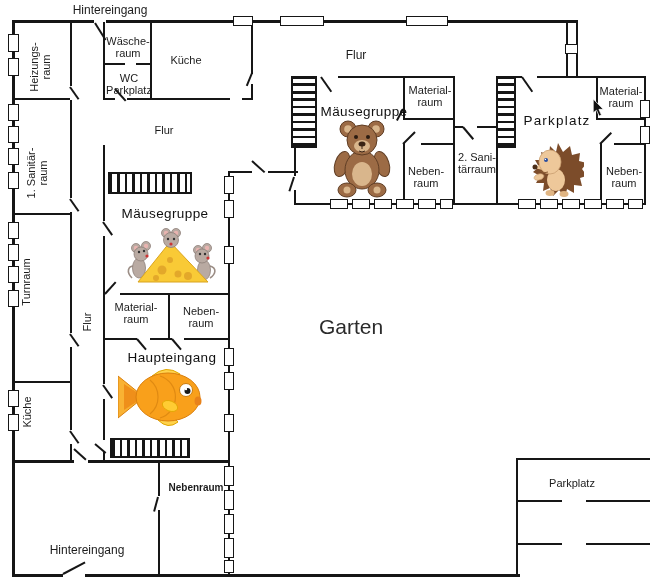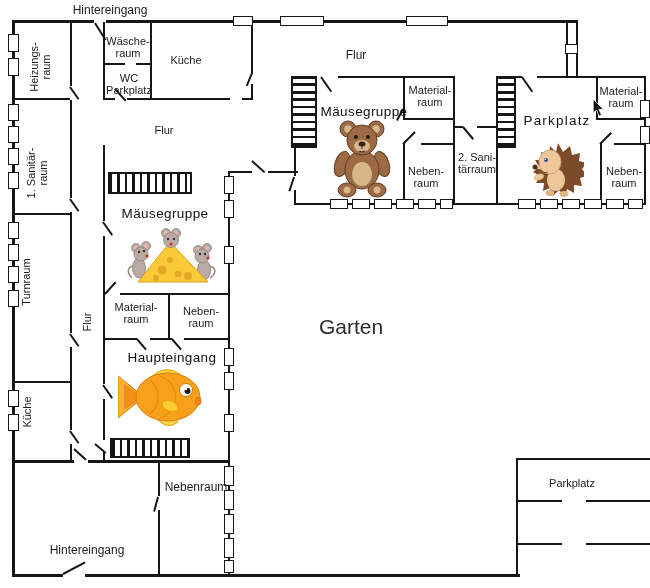--- a/index.html
+++ b/index.html
@@ -9,21 +9,21 @@
   .win{position:absolute;background:#fff;border:1.5px solid #161616;box-sizing:border-box;z-index:3;}
   .door{position:absolute;height:2px;background:#161616;transform-origin:0 50%;z-index:2;}
   .stairs{position:absolute;border:2px solid #161616;box-sizing:border-box;z-index:2;}
   .stairs.v{background:repeating-linear-gradient(90deg,#161616 0 2.5px,#fff 2.5px 7.5px);}
   .stairs.h{background:repeating-linear-gradient(0deg,#161616 0 2.5px,#fff 2.5px 7.5px);}
   .lbl{position:absolute;transform:translate(-50%,-50%);font-size:11px;line-height:1.12;
        color:#1c1c1c;text-align:center;white-space:pre-line;z-index:4;}
   .vert{transform:translate(-50%,-50%) rotate(-90deg);}
   .group{font-size:13.5px;letter-spacing:.4px;color:#101010;}
   .big{font-size:21px;color:#2b2b2b;}
-  .tiny{font-size:12px;font-weight:normal;}
+  .tiny{font-size:10px;font-weight:bold;}
   .mid{font-size:12px;}
   .icon{position:absolute;z-index:1;}
   #personalzimmer-box{position:absolute;left:105px;top:142px;width:124px;height:30px;
        border:3px solid #000;background:#fff;display:flex;align-items:center;justify-content:center;
        font-size:12px;color:#111;z-index:4;}
   #cursor{position:absolute;left:592px;top:99px;z-index:6;}
 </style>
 </head>
 <body>
 

